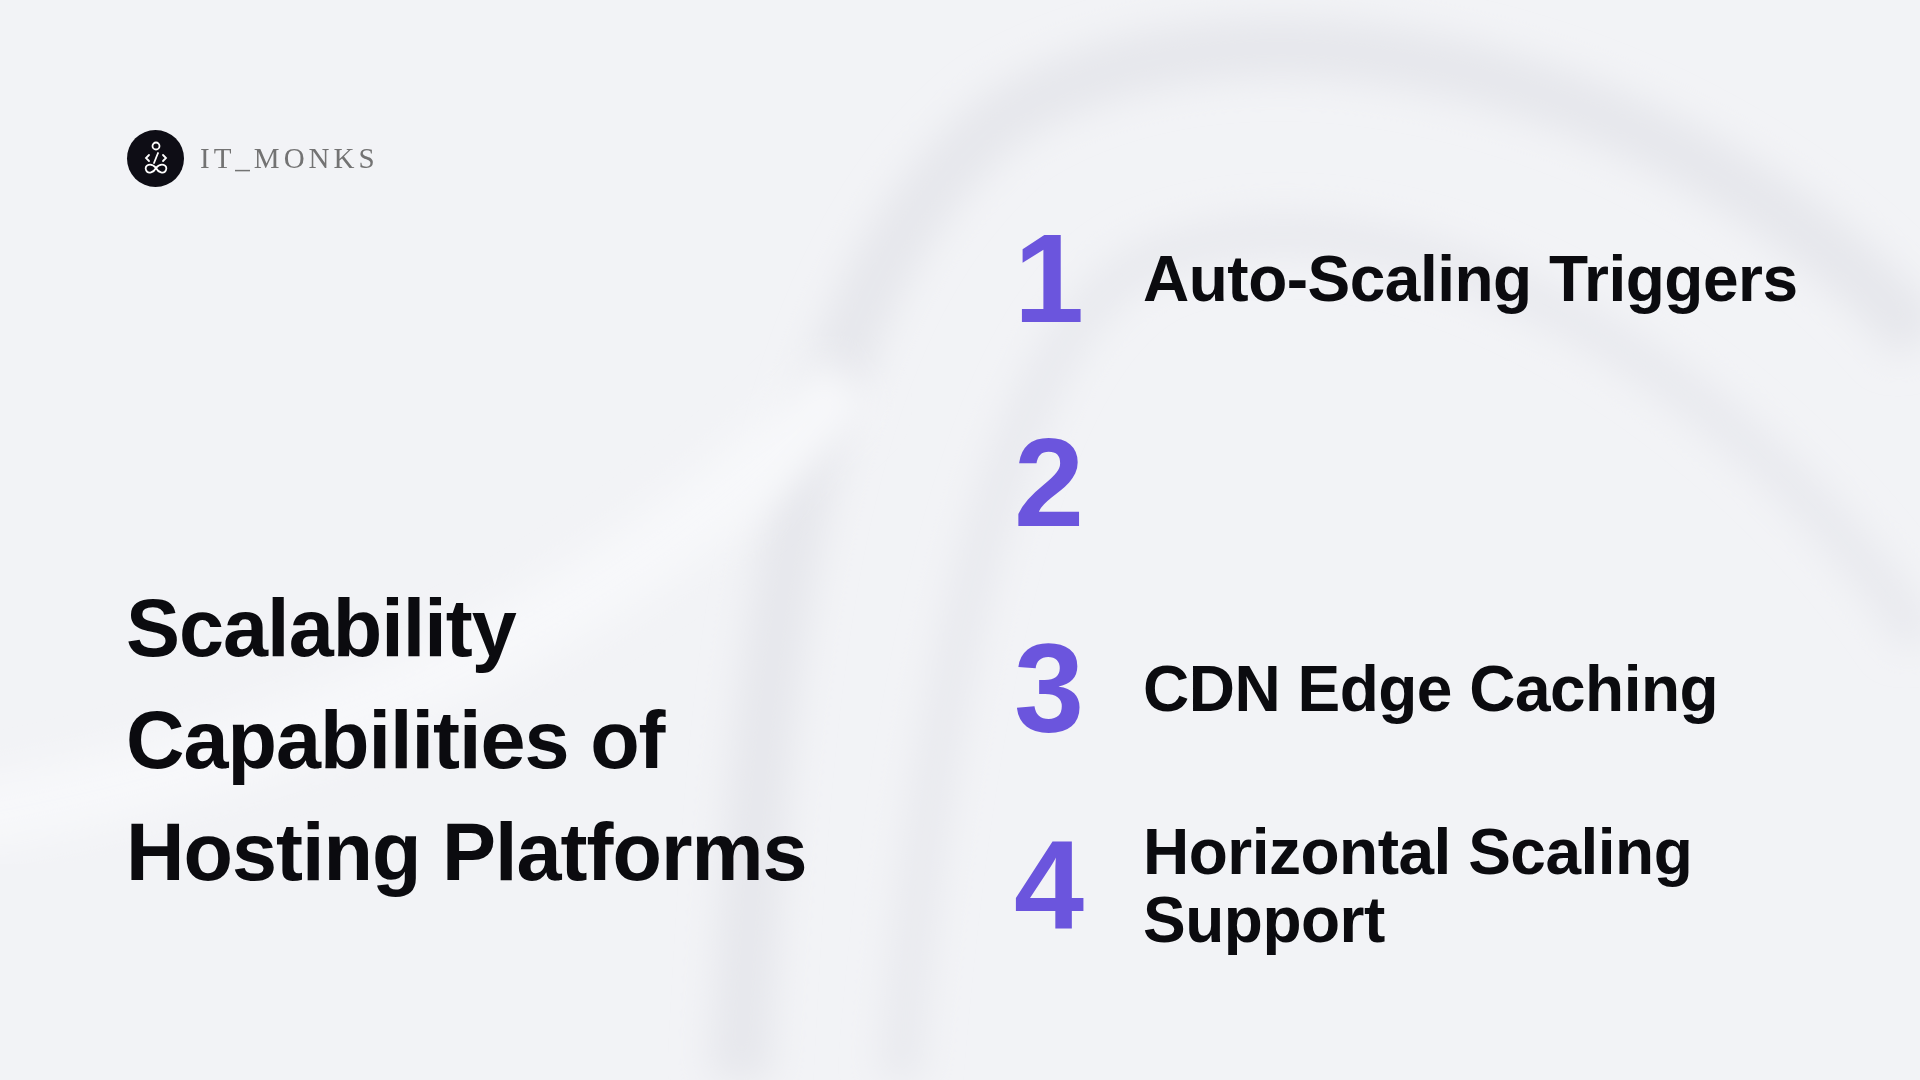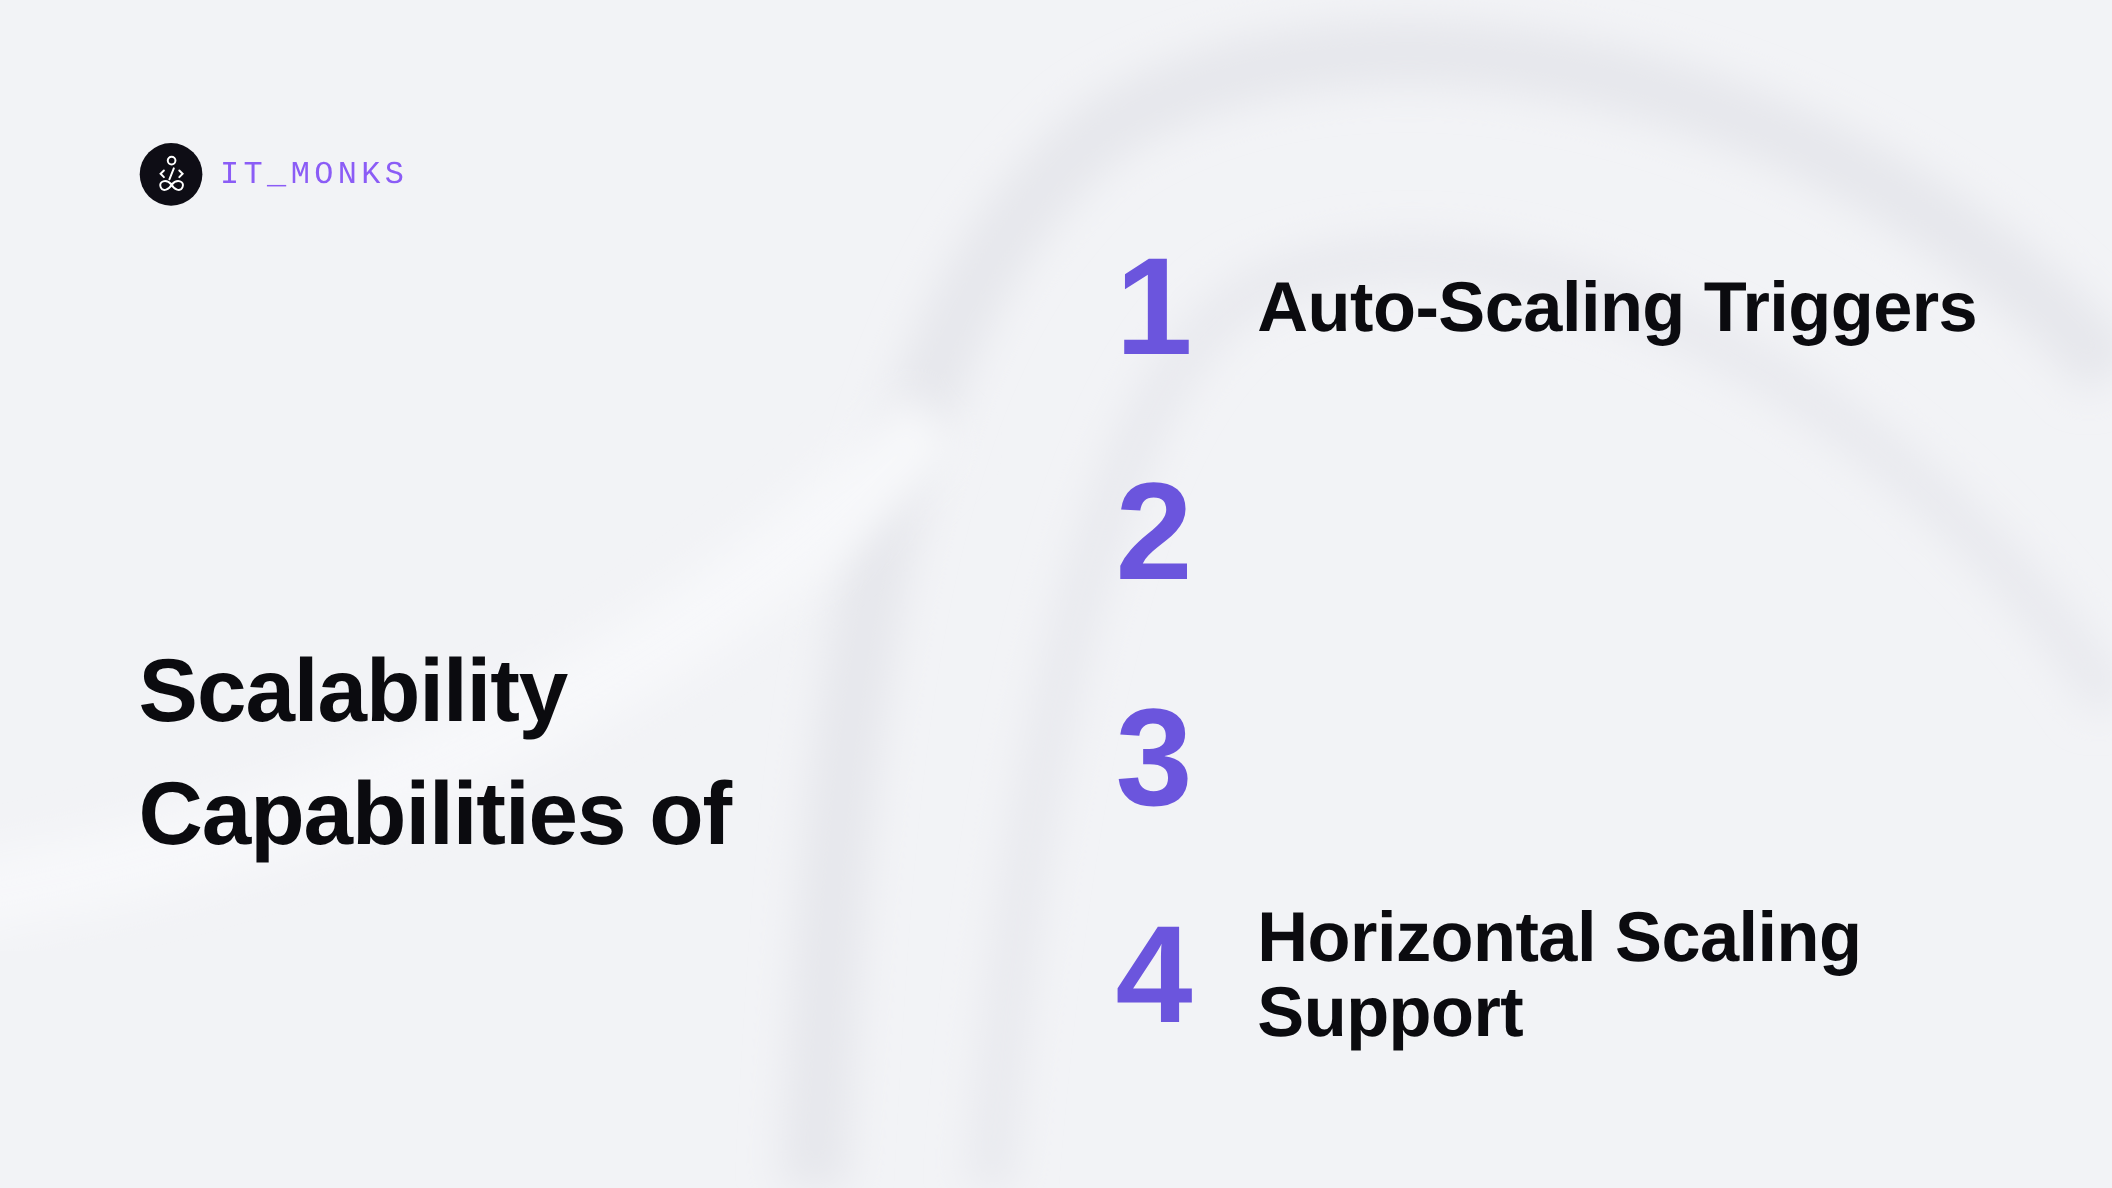--- a/index.html
+++ b/index.html
@@ -15,22 +15,22 @@
     .bg-swoosh svg { position: absolute; left: 0; top: 0; }
     .logo {
       position: absolute; left: 127px; top: 130px;
       display: flex; align-items: center; gap: 16px;
     }
     .logo-mark {
       width: 57px; height: 57px; border-radius: 50%;
       background: #0e0d15; display: flex; align-items: center; justify-content: center;
     }
     .logo-text {
-      font-family: Liberation Mono, monospace;
-      font-size: 29px; letter-spacing: 4px; font-weight: 400; color: #8b5cf6;
+      font-family: Liberation Serif, serif;
+      font-size: 29px; letter-spacing: 4px; font-weight: 400; color: #737373;
     }
     .title {
       position: absolute; left: 126px; top: 572px;
       font-size: 81px; font-weight: 700; line-height: 112px;
       letter-spacing: -1px; margin: 0;
     }
     .title span { display: block; white-space: nowrap; }
     .item {
       position: absolute; left: 1014px;
       display: flex; align-items: center;
@@ -69,35 +69,39 @@
       <path d="M19 13 L15 23"></path>
       <path d="M17 28 C 12 22, 5 25, 7 30 C 9 35, 15 32, 17 28 C 19 32, 25 35, 27 30 C 29 25, 22 22, 17 28 Z"></path>
     </svg>
   </div>
   <span class="logo-text">IT_MONKS</span>
 </div>
 
 <h1 class="title">
   <span>Scalability</span>
   <span>Capabilities of</span>
+  <span>Hosting Platforms</span>
 </h1>
 
 <div class="item" style="top:216px;">
   <div class="item-num">1</div>
   <div class="item-label">
     <div>Auto-Scaling Triggers</div>
   </div>
 </div>
 
 <div class="item" style="top:420px;">
   <div class="item-num">2</div>
 </div>
 
 <div class="item" style="top:626px;">
   <div class="item-num">3</div>
+  <div class="item-label">
+    <div>CDN Edge Caching</div>
+  </div>
 </div>
 
 <div class="item" style="top:818px;">
   <div class="item-num">4</div>
   <div class="item-label">
     <div>Horizontal Scaling</div>
     <div>Support</div>
   </div>
 </div>
 

